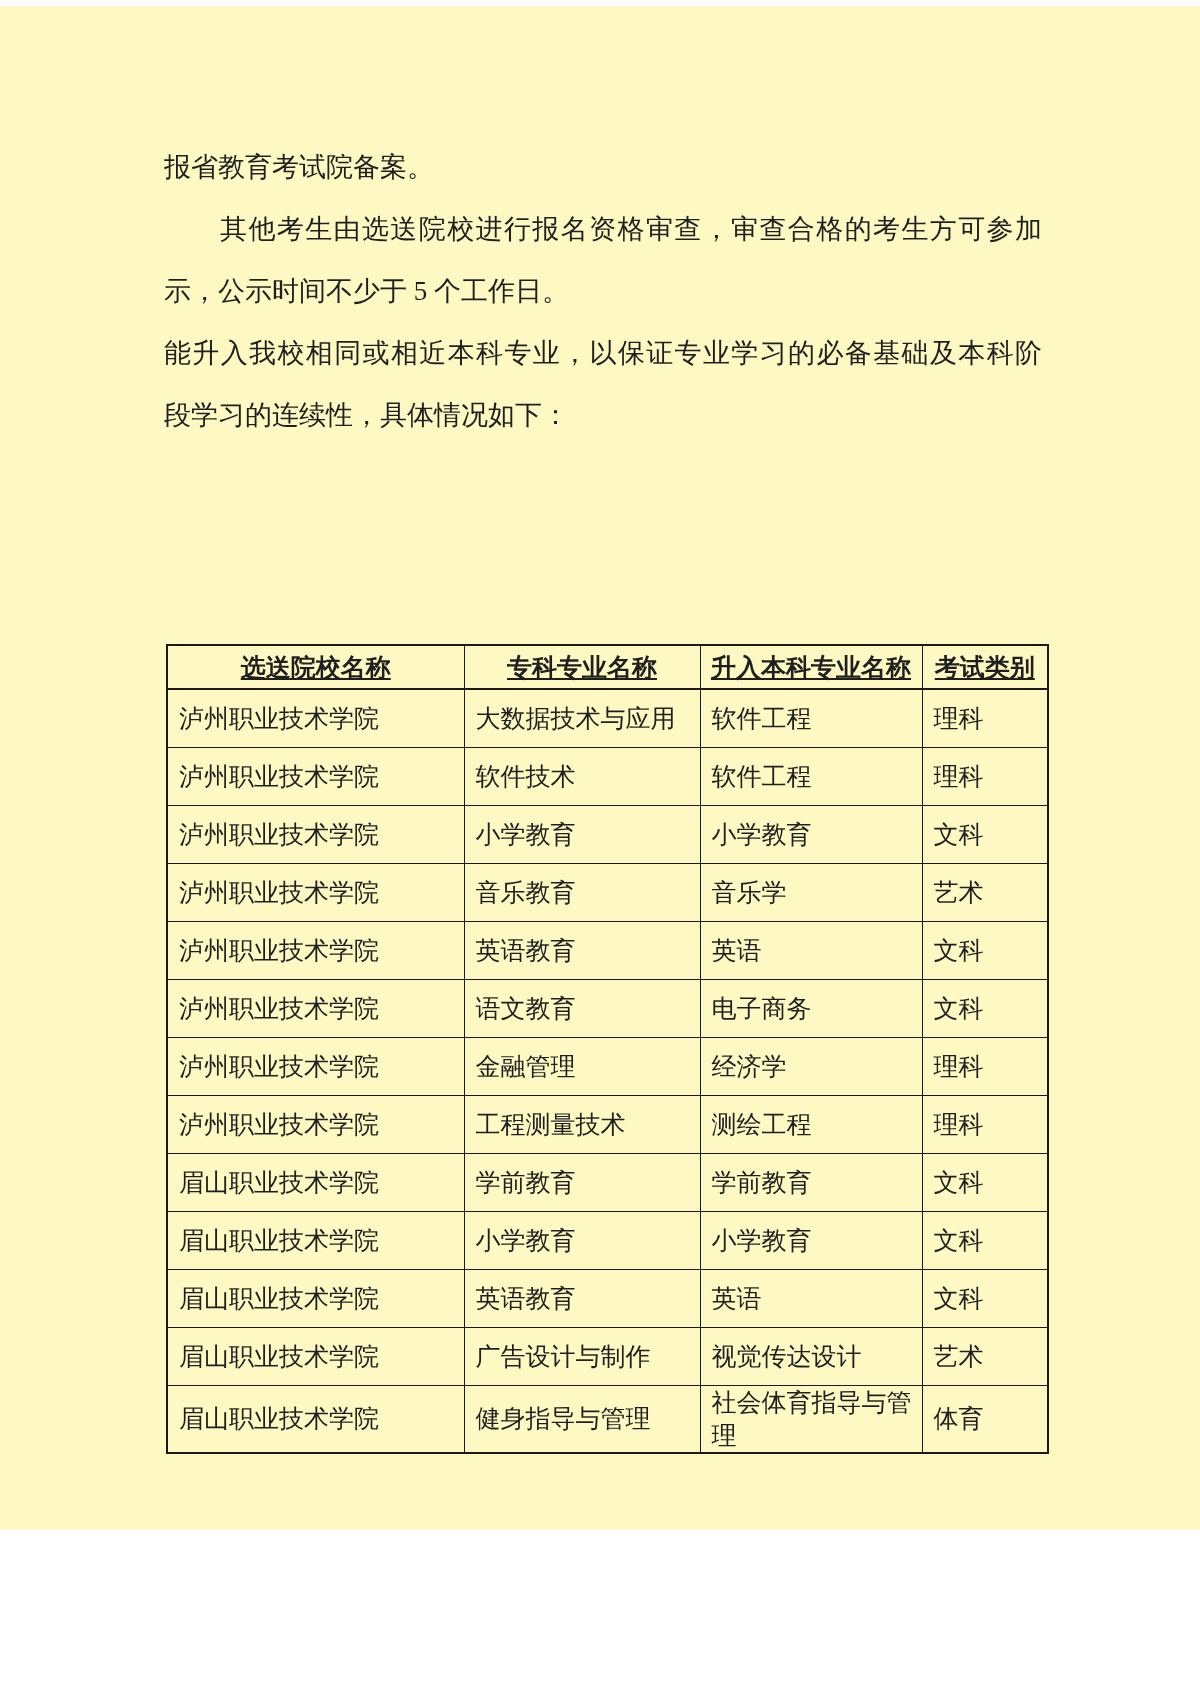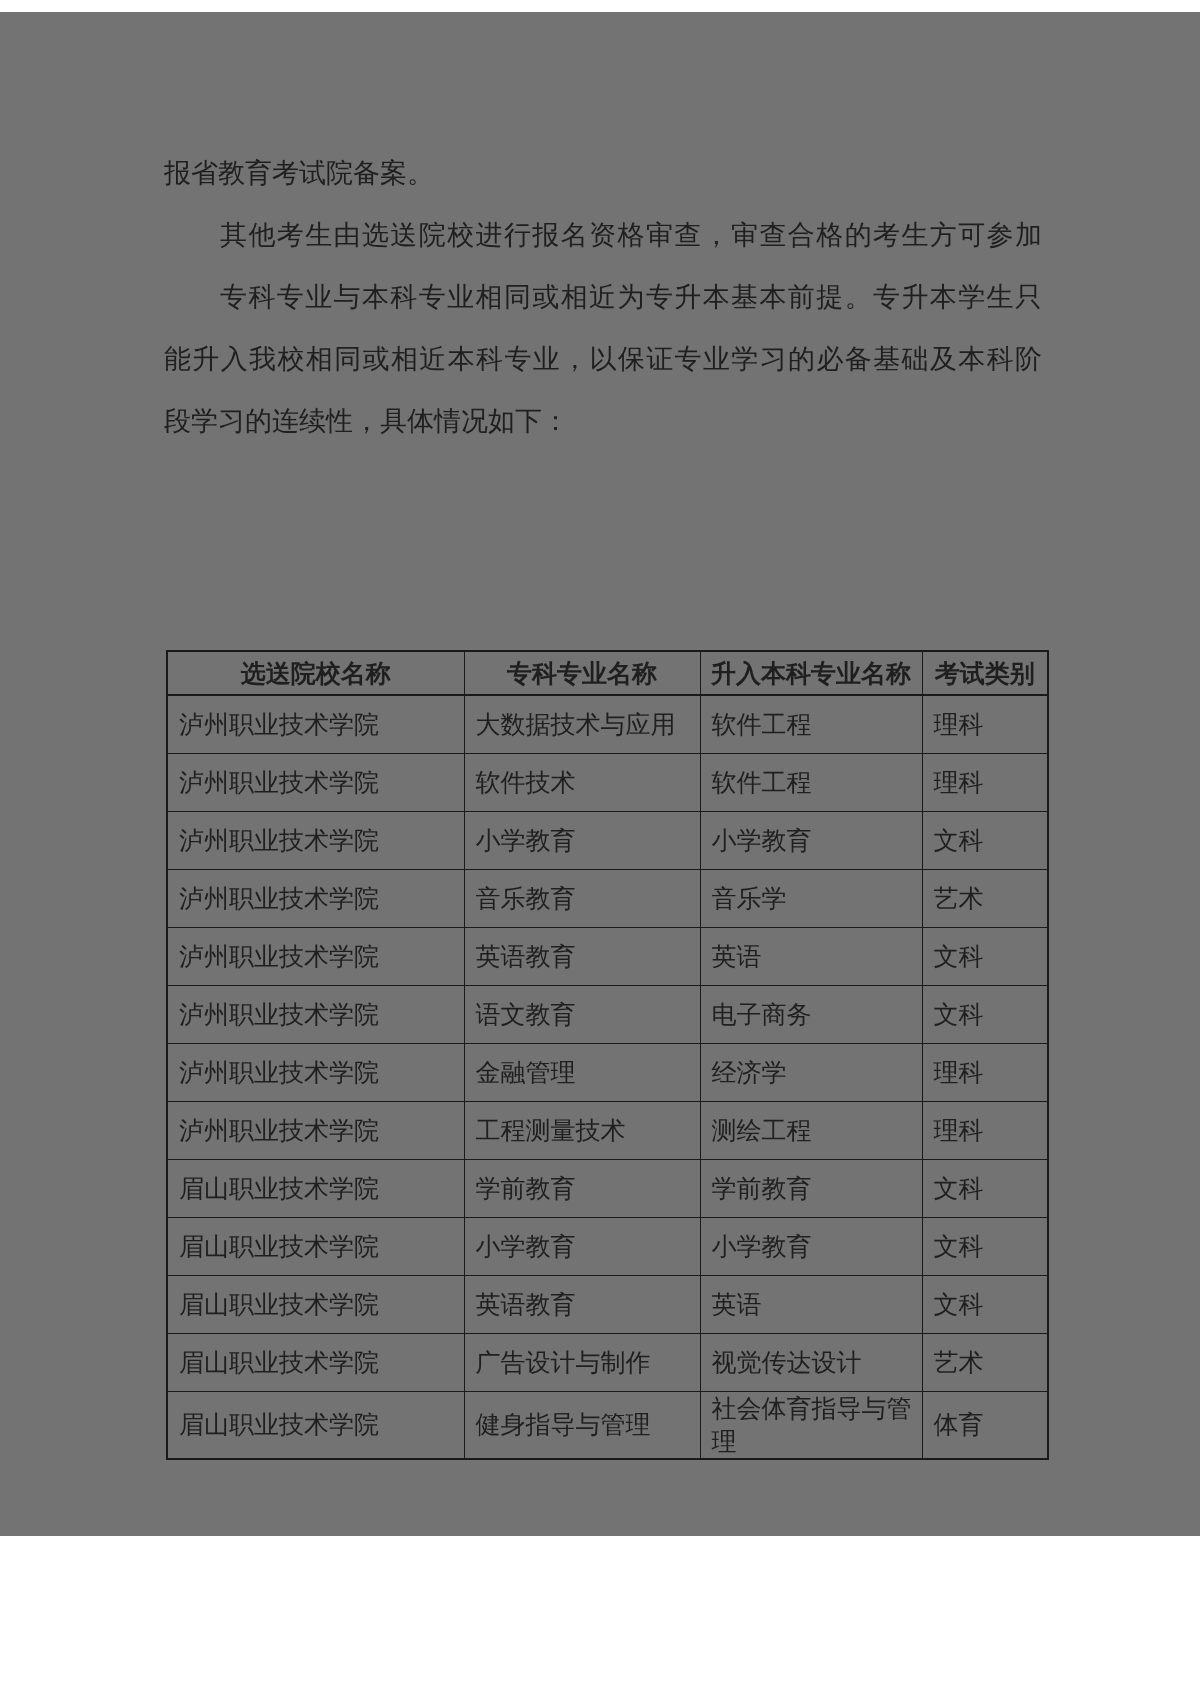--- a/index.html
+++ b/index.html
@@ -1,22 +1,22 @@
 <!DOCTYPE html>
 <html><head>
 <meta charset="utf-8">
 <style>
   * { margin: 0; padding: 0; box-sizing: border-box; }
   html, body { background: #ffffff; }
   .page {
     position: relative;
     width: 1200px;
     height: 1524px;
-    margin: 12px auto;
-    background: #737373;
+    margin: 6px auto;
+    background: #fef9c3;
     color: #1f1f1f;
     font-family: "Liberation Serif", "DejaVu Serif", serif;
     overflow: hidden;
   }
   .body-text {
     position: absolute;
     top: 130px;
     left: 164px;
     width: 878px;
     font-size: 27px;
@@ -49,20 +49,21 @@
   table.majors th, table.majors td {
     border: 1.5px solid #1a1a1a;
     vertical-align: middle;
     overflow: hidden;
   }
   table.majors th {
     height: 44px;
     font-weight: bold;
     text-align: center;
     border-bottom-width: 2px;
+    text-decoration: underline;
   }
   table.majors td {
     height: 58px;
     text-align: left;
     padding-left: 11px;
   }
   .page-number {
     position: absolute;
     top: 1560px;
     left: 0;
@@ -75,21 +76,21 @@
   }
 </style>
 </head>
 <body>
 
 <div class="page">
 
   <div class="body-text">
     <div class="line">报省教育考试院备案。</div>
     <div class="line indent fill">其他考生由选送院校进行报名资格审查，审查合格的考生方可参加</div>
-    <div class="line indent fill">专科专业与本科专业相同或相近为专升本基本前提。专升本学生只</div>
+    <div class="line">示，公示时间不少于 5 个工作日。</div>
     <div class="line fill">能升入我校相同或相近本科专业，以保证专业学习的必备基础及本科阶</div>
     <div class="line">段学习的连续性，具体情况如下：</div>
   </div>
 
   <table class="majors">
     <colgroup>
       <col style="width:297px">
       <col style="width:236px">
       <col style="width:222px">
       <col style="width:126px">

